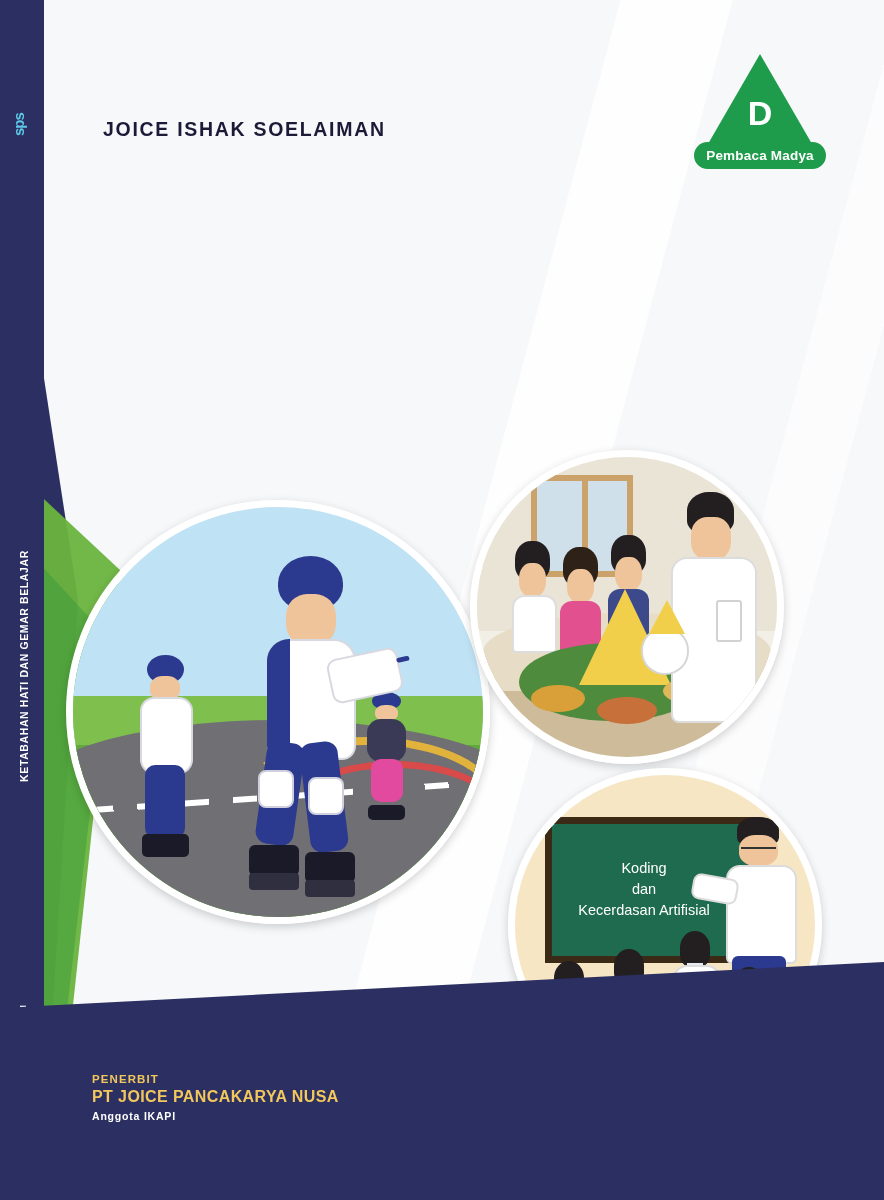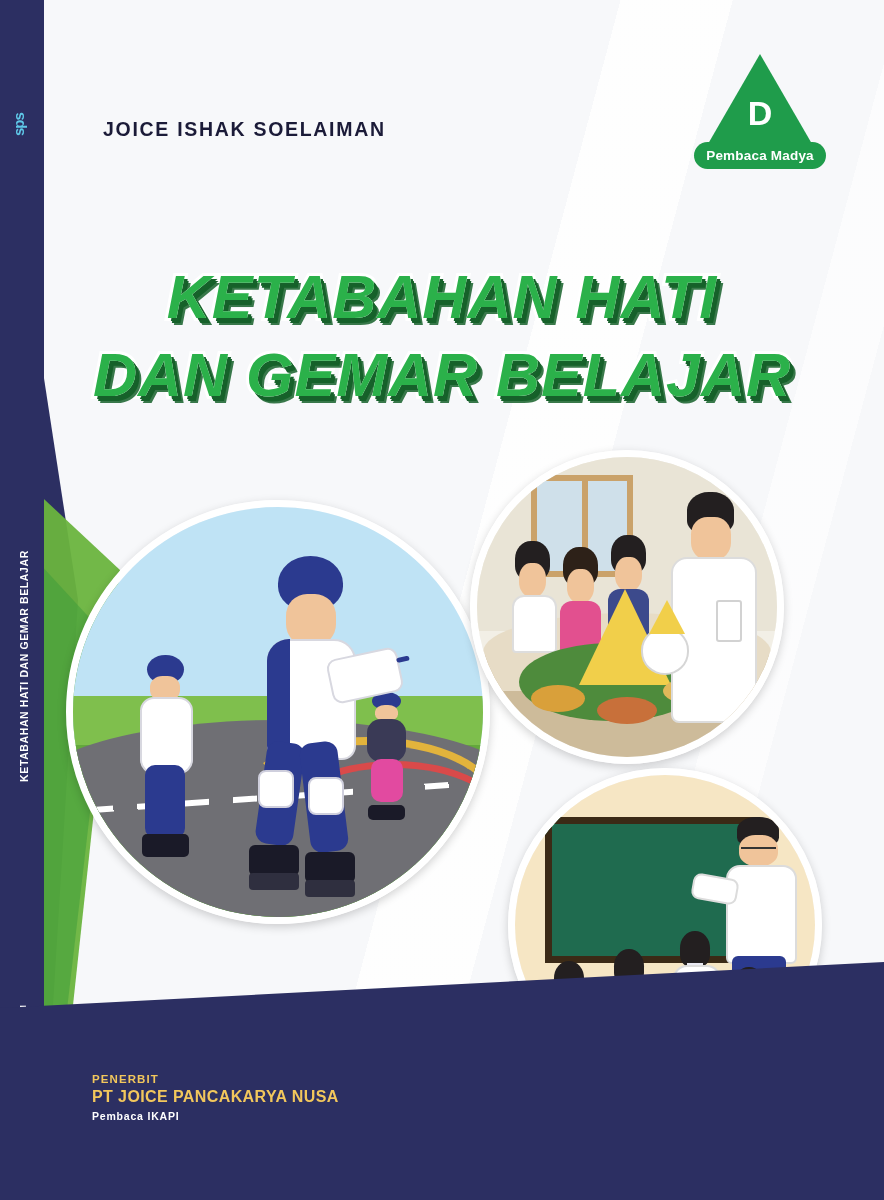--- a/index.html
+++ b/index.html
@@ -376,24 +376,20 @@
   <div class="spine-author">JOICE ISHAK SOELAIMAN</div>
 
   <div class="author">JOICE ISHAK SOELAIMAN</div>
 
   <div class="badge">
     <div class="badge-tri"></div>
     <div class="badge-letter">D</div>
     <div class="badge-pill">Pembaca Madya</div>
   </div>
 
-  <div class="title-wrap">
-    <div class="title-line">KETABAHAN HATI</div>
-    <div class="title-line">DAN GEMAR BELAJAR</div>
-  </div>
 
   <div class="circ circ-skate">
     <div class="sk-sky"></div>
     <div class="sk-field"></div>
     <div class="sk-field2"></div>
     <div class="sk-track"></div>
     <div class="sk-track-line"></div>
     <div class="sk-curb"></div>
     <div class="sk-curb2"></div>
 
@@ -469,20 +465,25 @@
       <div class="fd-man-shirt"></div>
       <div class="fd-man-pocket"></div>
       <div class="fd-plate"></div>
       <div class="fd-cone"></div>
     </div>
   </div>
 
   <div class="circ circ-class">
     <div class="cl-bg"></div>
     <div class="cl-board"></div>
+    <div class="cl-board-text">
+      <span>Koding</span>
+      <span>dan</span>
+      <span>Kecerdasan Artifisial</span>
+    </div>
 
     <div class="cl-teacher">
       <div class="ct-hair"></div>
       <div class="ct-face"></div>
       <div class="ct-glasses"></div>
       <div class="ct-shirt"></div>
       <div class="ct-arm"></div>
       <div class="ct-pants"></div>
     </div>
 
@@ -510,16 +511,16 @@
       <div class="st-collar"></div>
       <div class="st-body"></div>
     </div>
   </div>
 
   <div class="bottom-band"></div>
 
   <div class="pub">
     <div class="pub-1">PENERBIT</div>
     <div class="pub-2">PT JOICE PANCAKARYA NUSA</div>
-    <div class="pub-3">Pembaca IKAPI</div>
+    <div class="pub-3">Anggota IKAPI</div>
   </div>
 
 </div>
 
 </body></html>

